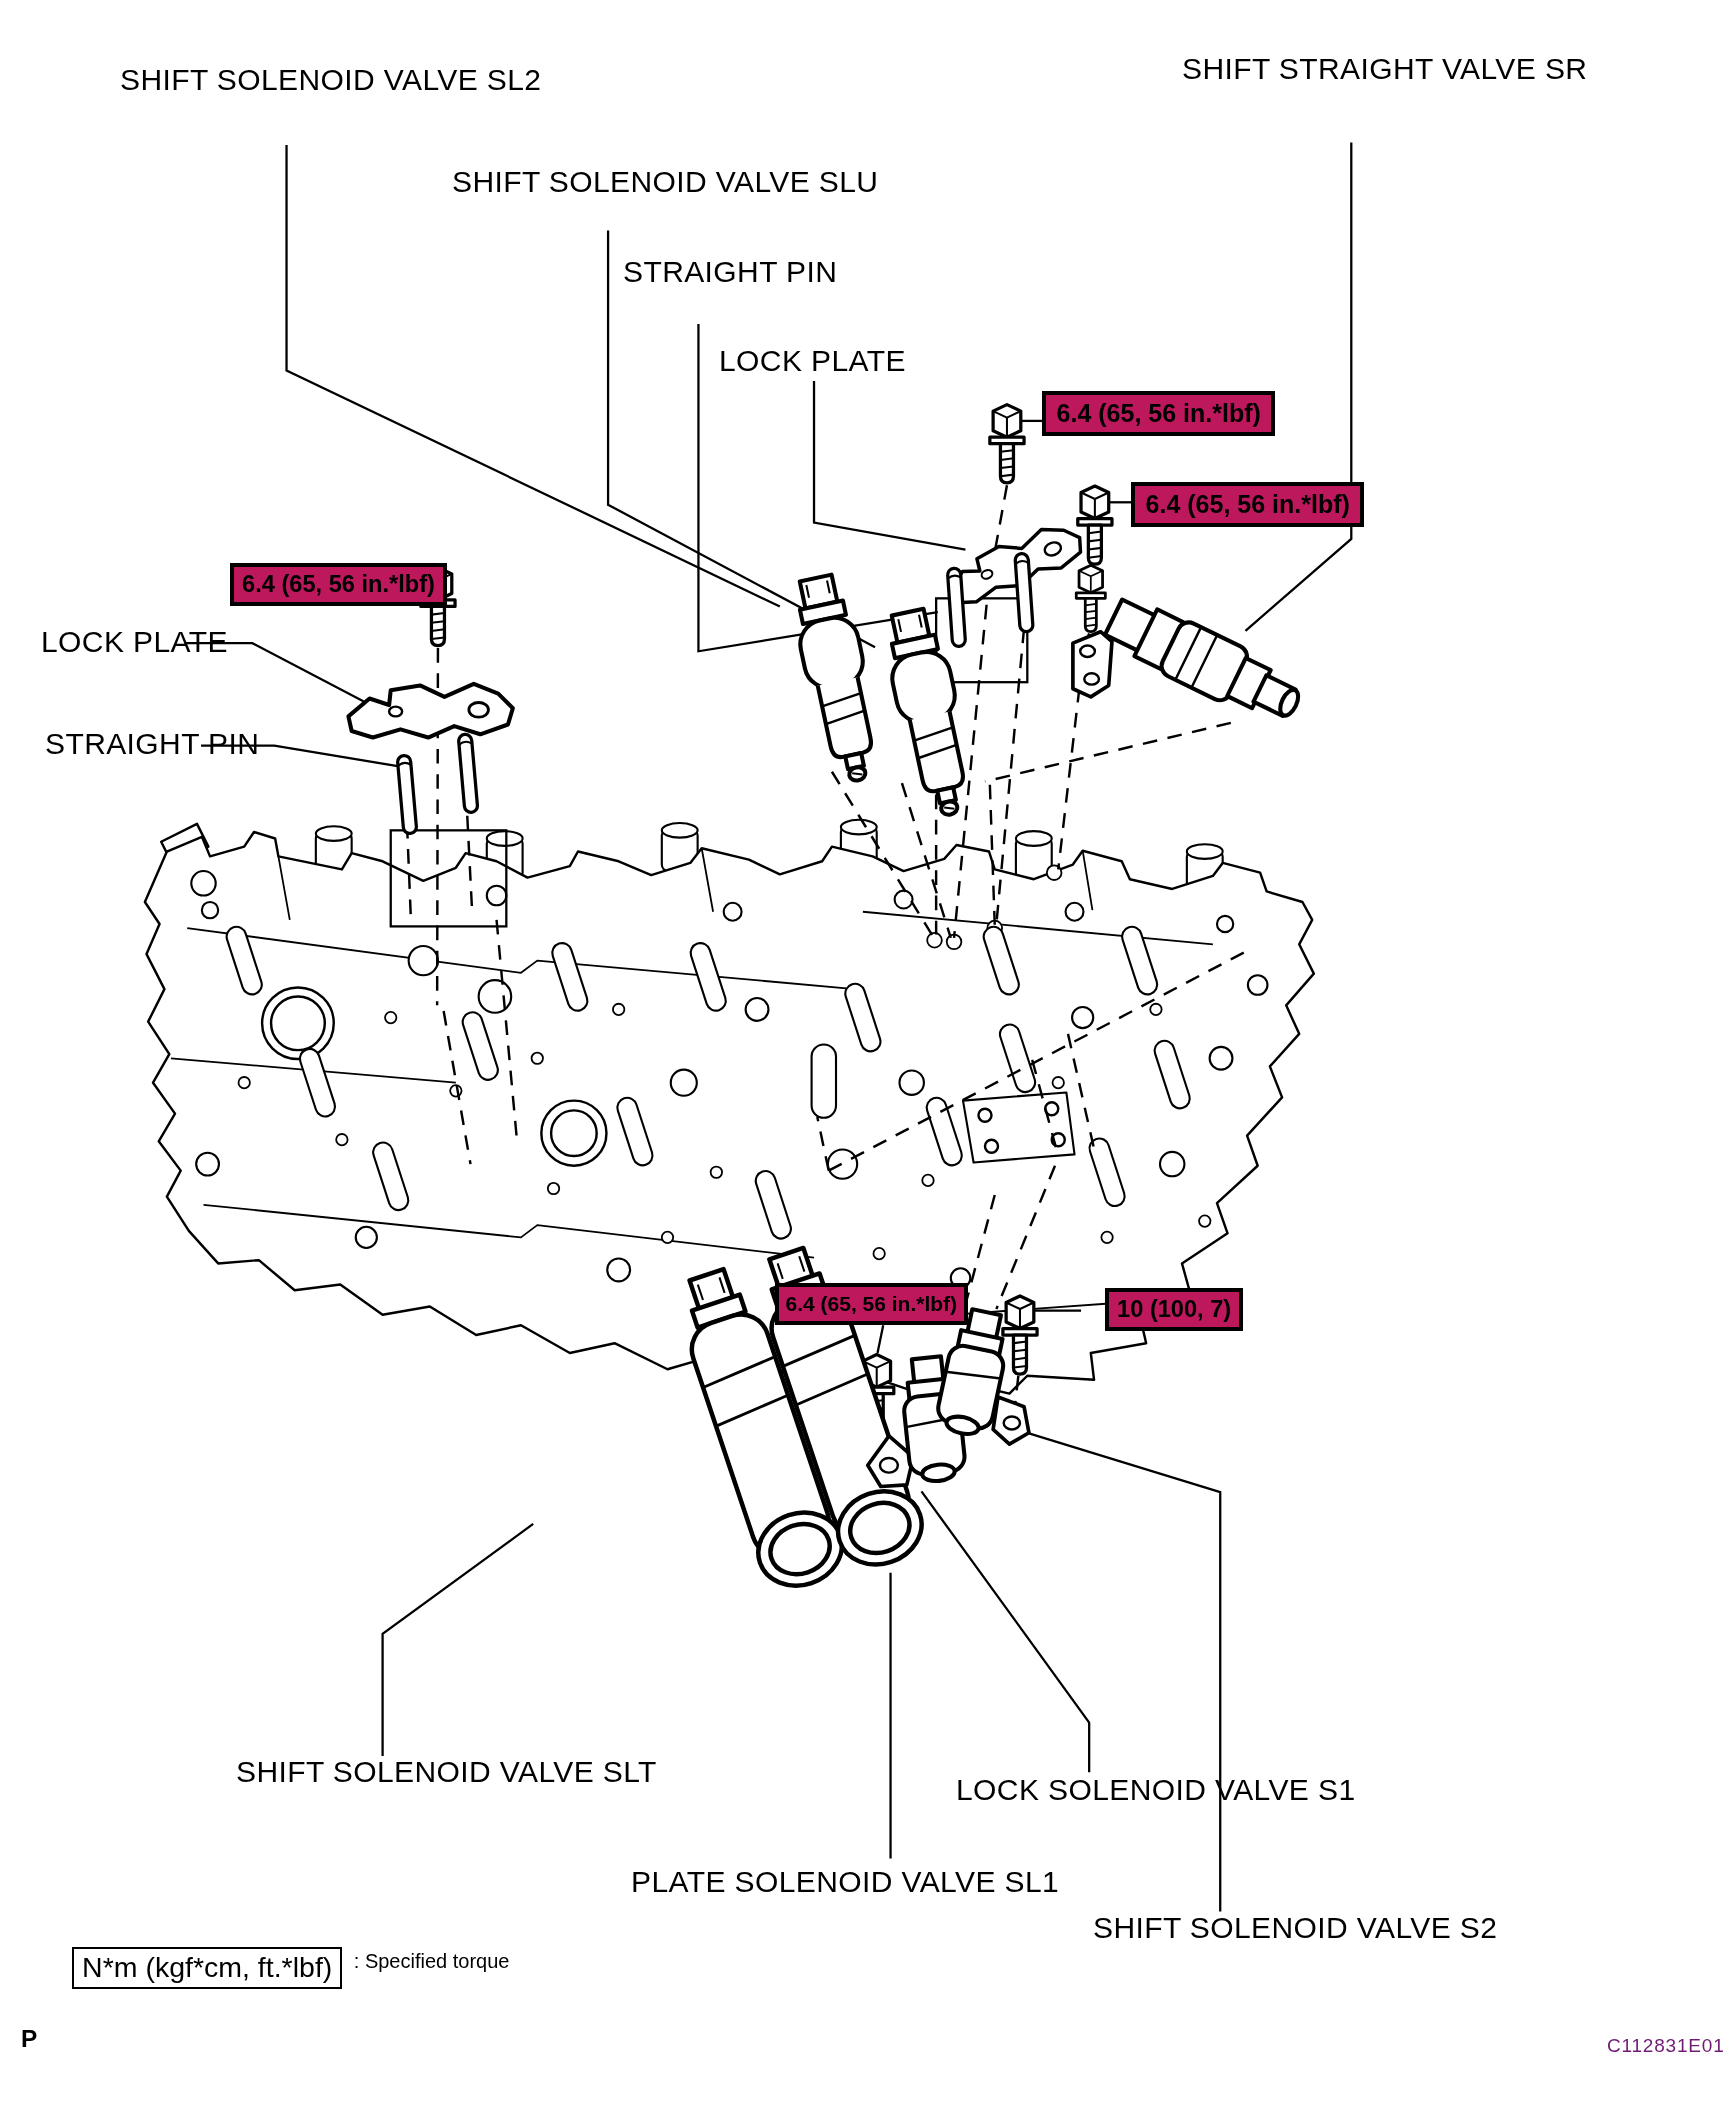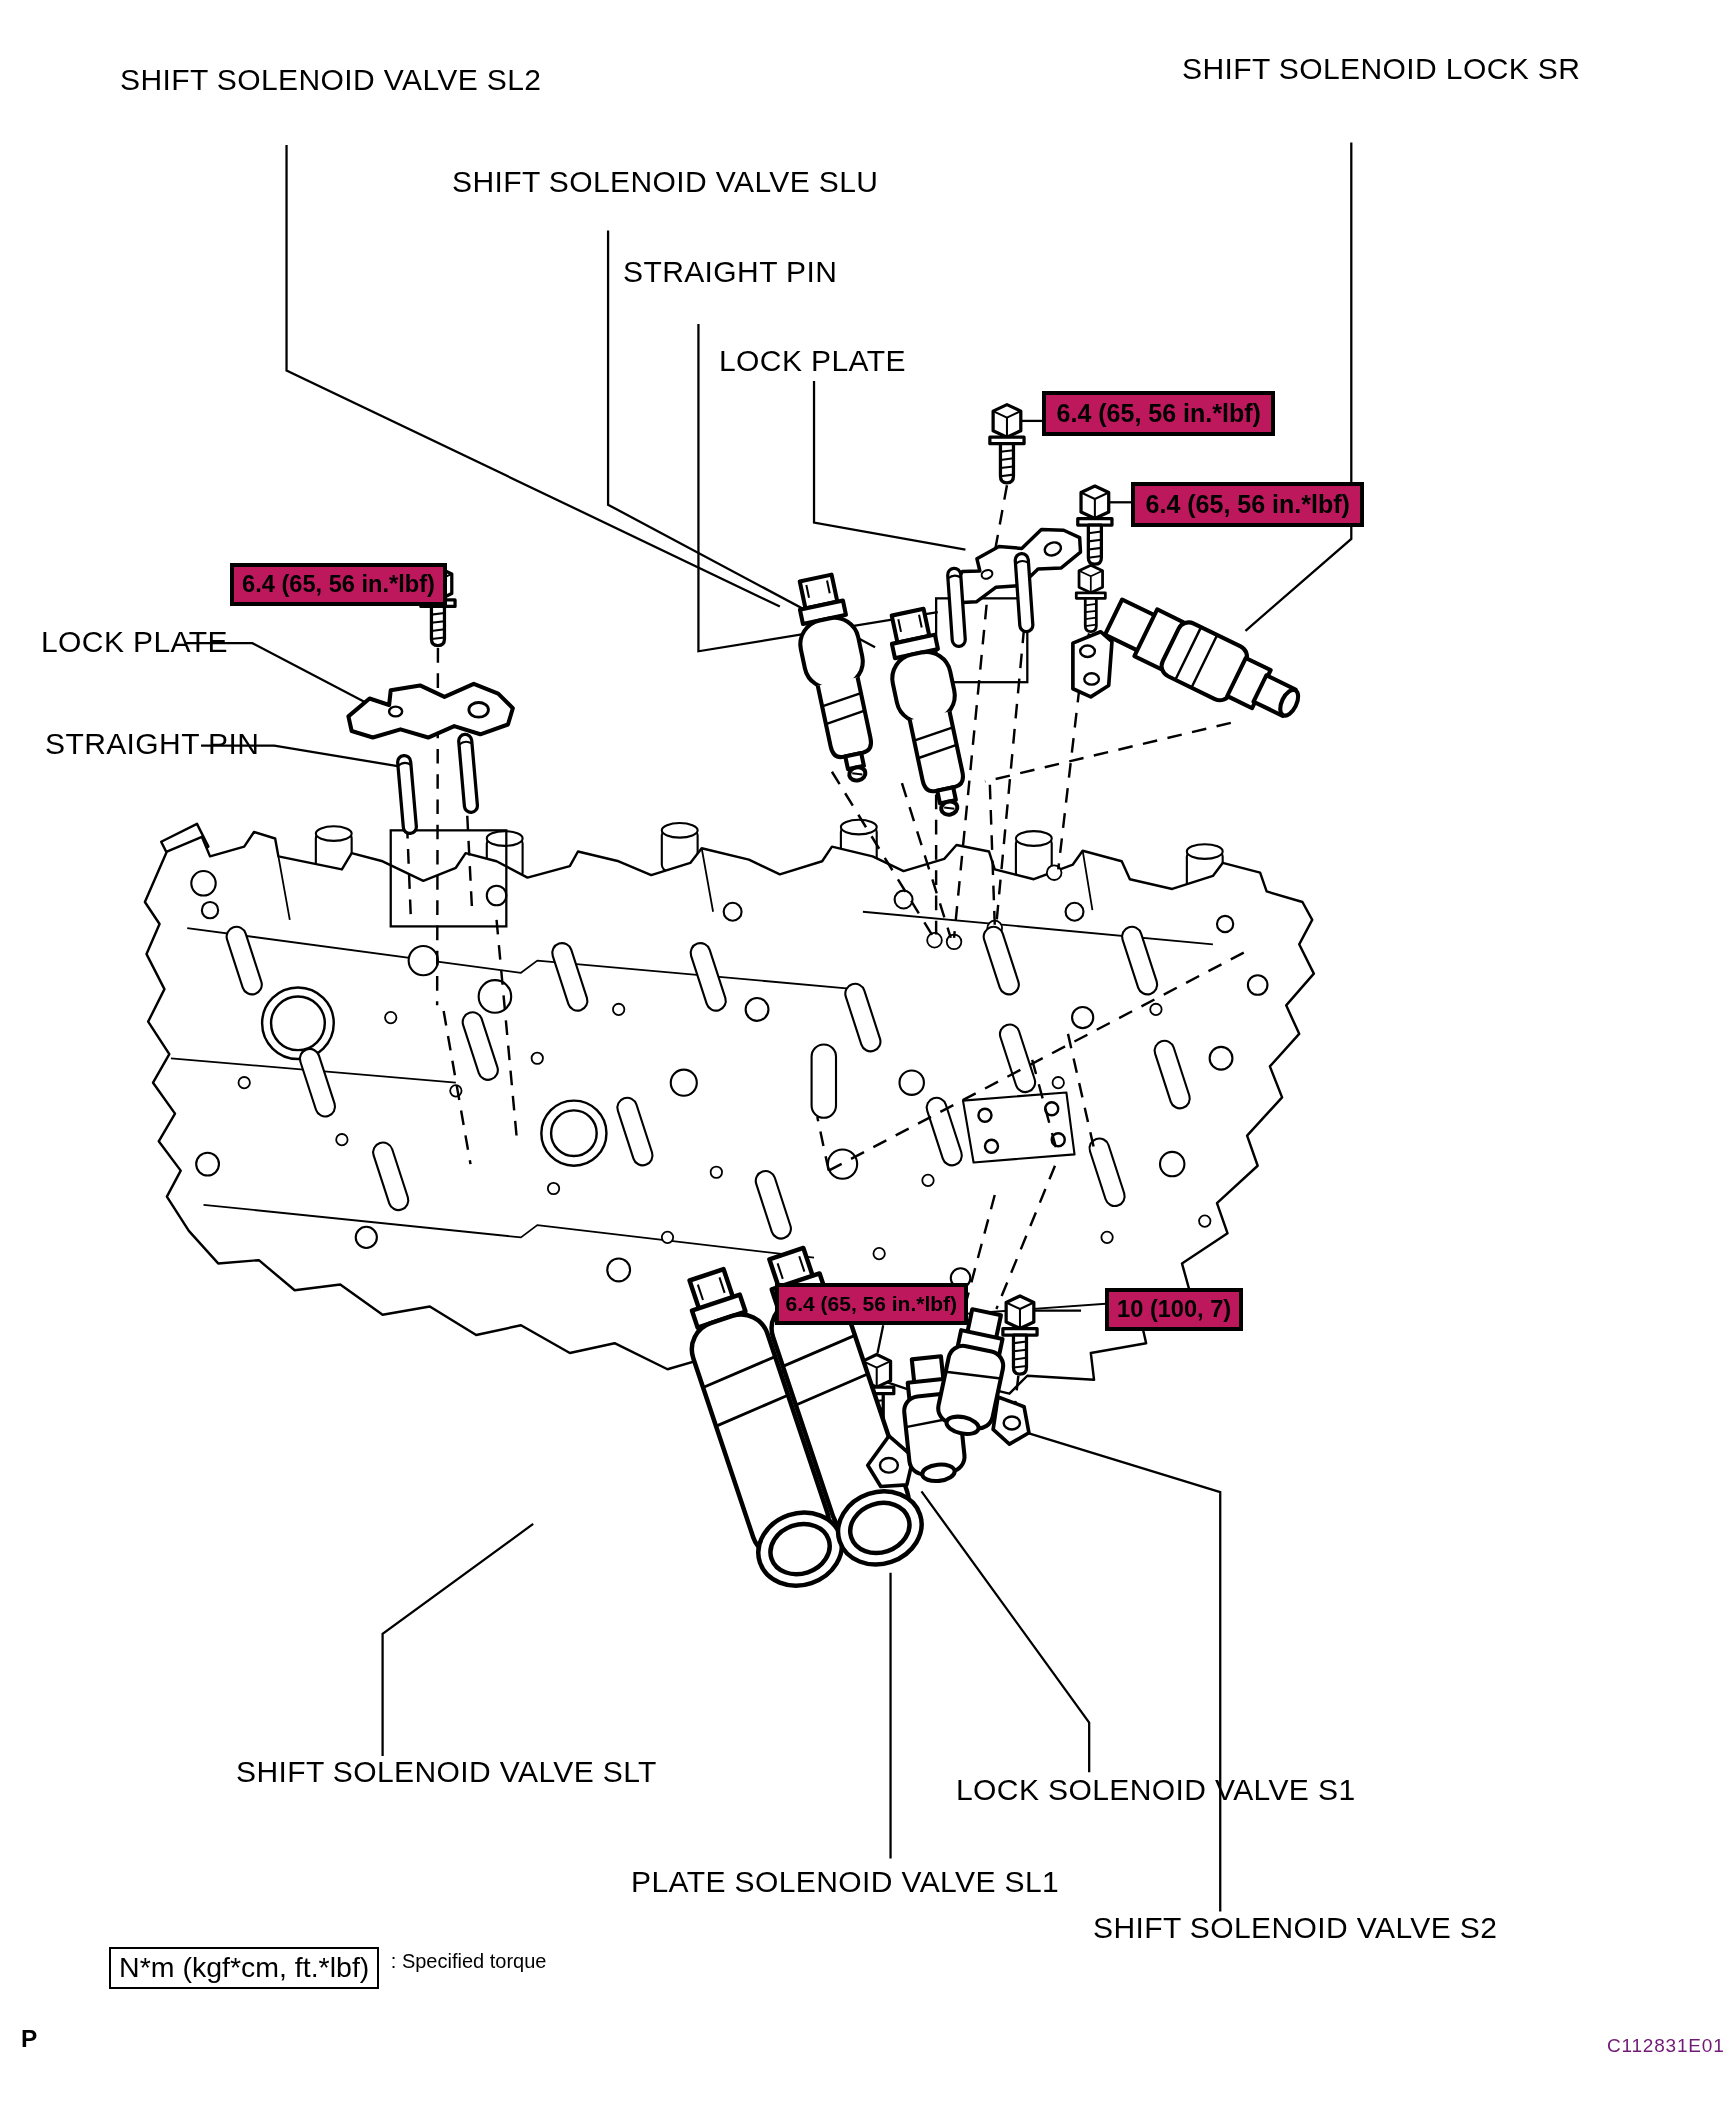--- a/index.html
+++ b/index.html
@@ -4,21 +4,21 @@
 <style>
   html,body{margin:0;padding:0;background:#fff;}
   .page{position:relative;width:1729px;height:2119px;background:#fff;overflow:hidden;
         font-family:"Liberation Sans", sans-serif;color:#000;}
   svg.art{position:absolute;left:0;top:0;}
   .lbl{position:absolute;white-space:nowrap;font-size:30px;letter-spacing:0.4px;line-height:1.1;}
   .torque{position:absolute;white-space:nowrap;font-weight:bold;border:4.1px solid #000;
           background:#be185d;padding:4.1px 10.6px;font-size:25px;letter-spacing:0;}
   .torque.small{font-size:21px;padding:4.9px 6.5px;border-width:4.1px;}
   .torque.mid{font-size:23.6px;padding:4.1px 8.1px;}
-  .legend{position:absolute;display:flex;align-items:flex-start;gap:11.4px;margin-left:37px;}
+  .legend{position:absolute;display:flex;align-items:flex-start;gap:11.4px;}
   .legend .lbox{border:2.4px solid #000;padding:2.4px 8.1px;font-size:28.5px;white-space:nowrap;}
   .legend .ldesc{font-size:20px;padding-top:3.3px;white-space:nowrap;}
   .footmark{position:absolute;font-size:24.4px;font-weight:bold;}
   .figcode{position:absolute;font-size:19px;color:#701a75;letter-spacing:0.8px;}
 </style>
 </head>
 <body>
 
 <div class="page">
 
@@ -296,21 +296,21 @@
   <g>
     <g fill="#fff" stroke="#000" stroke-width="4.5" stroke-linejoin="round">
       <path d="M1226,1716 L1258,1728 L1264,1760 L1240,1774 L1220,1756 Z"></path>
       <ellipse cx="1243" cy="1748" rx="10" ry="8" fill="none" stroke-width="3"></ellipse>
     </g>
     <use href="#sol-s" transform="translate(1212,1612) rotate(12)"></use>
   </g>
 </svg>
 
 <div class="lbl" style="left:120px;top:63px">SHIFT SOLENOID VALVE SL2</div>
-<div class="lbl" style="left:1182px;top:52px">SHIFT SOLENOID LOCK SR</div>
+<div class="lbl" style="left:1182px;top:52px">SHIFT STRAIGHT VALVE SR</div>
 <div class="lbl" style="left:452px;top:165px">SHIFT SOLENOID VALVE SLU</div>
 <div class="lbl" style="left:623px;top:255px">STRAIGHT PIN</div>
 <div class="lbl" style="left:719px;top:344px">LOCK PLATE</div>
 <div class="lbl" style="left:41px;top:625px">LOCK PLATE</div>
 <div class="lbl" style="left:45px;top:727px">STRAIGHT PIN</div>
 <div class="lbl" style="left:236px;top:1755px">SHIFT SOLENOID VALVE SLT</div>
 <div class="lbl" style="left:631px;top:1865px">PLATE SOLENOID VALVE SL1</div>
 <div class="lbl" style="left:956px;top:1773px">LOCK SOLENOID VALVE S1</div>
 <div class="lbl" style="left:1093px;top:1911px">SHIFT SOLENOID VALVE S2</div>
 

